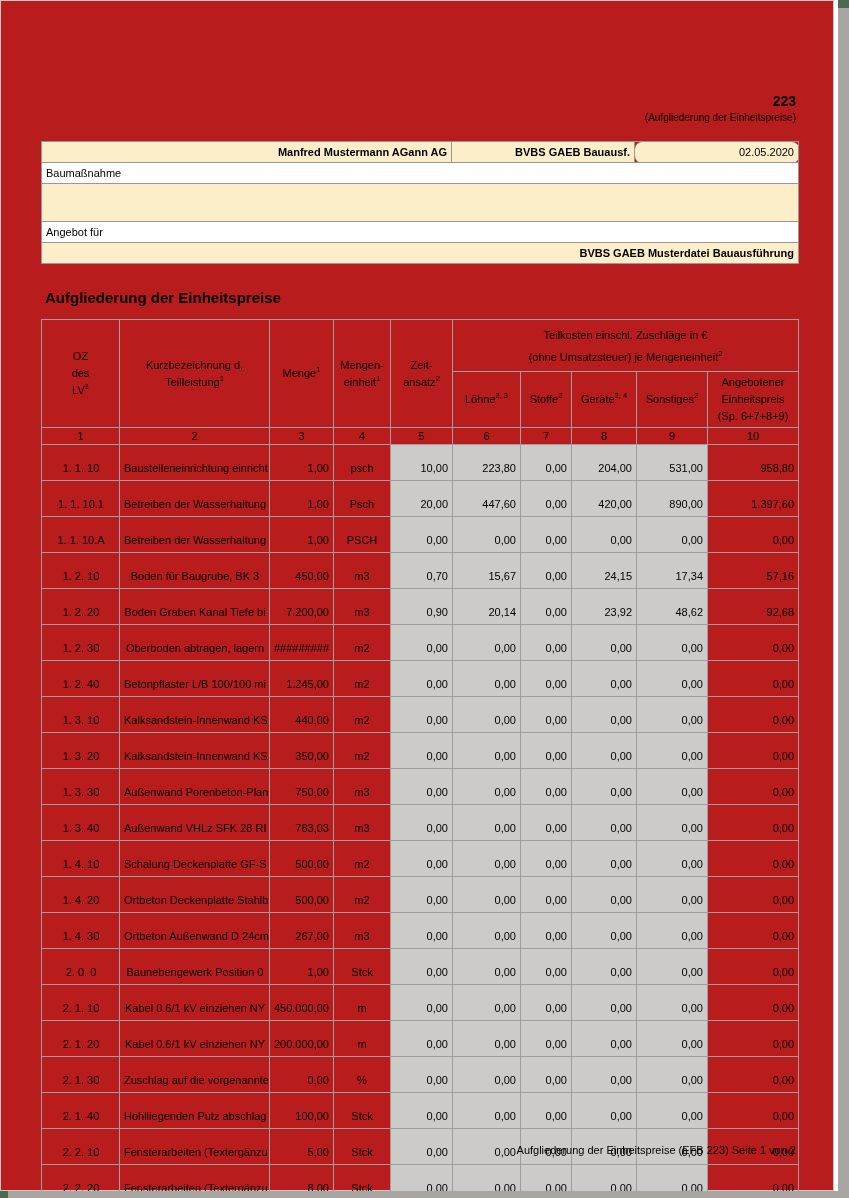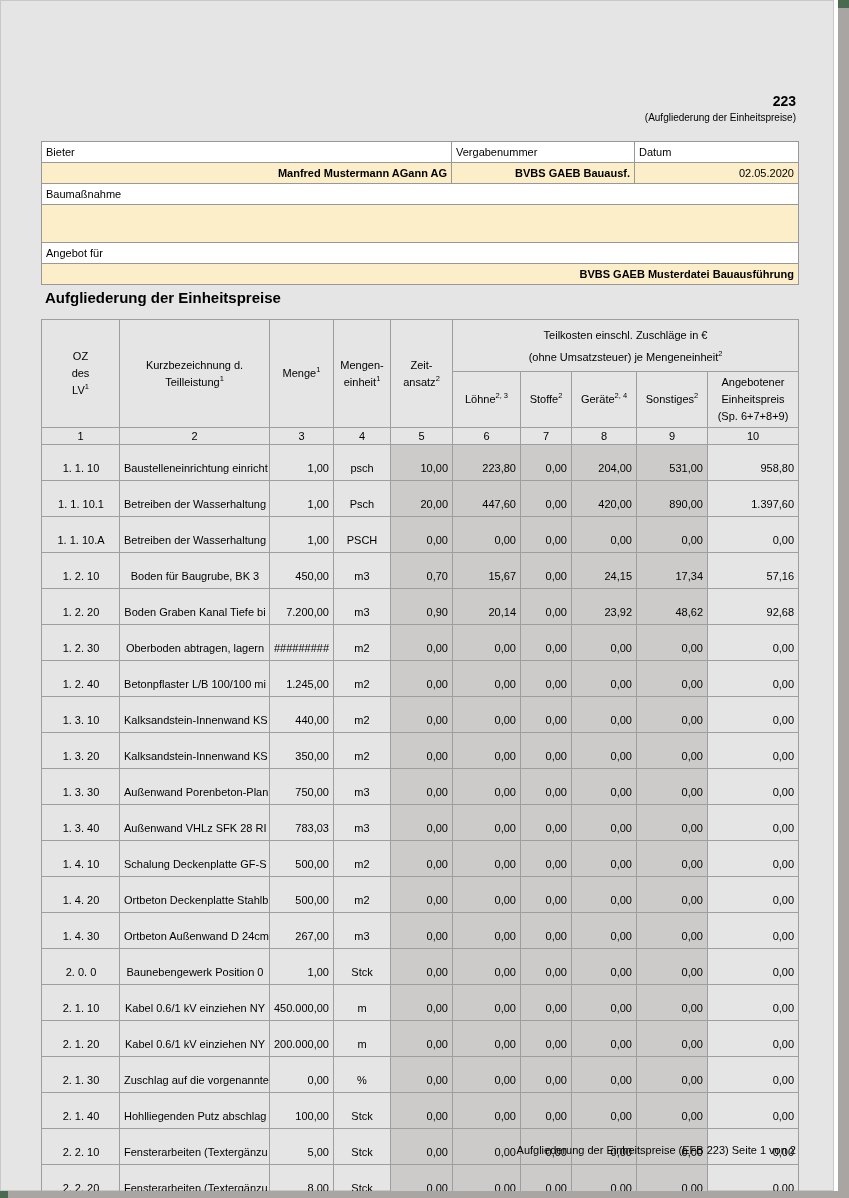--- a/index.html
+++ b/index.html
@@ -1,32 +1,32 @@
 <!DOCTYPE html>
 <html lang="de"><head>
 <meta charset="utf-8">
 <style>
   html,body{margin:0;padding:0;width:849px;height:1198px;overflow:hidden;
     background:#ffffff;font-family:"Liberation Sans", sans-serif;color:#000;}
   .page{position:absolute;left:0;top:0;width:832px;height:1189px;
-    background:#e5e5e5;border:1px solid #c8c8c8;}
+    background:#b91c1c;border:1px solid #c8c8c8;}
   
   .vscroll{position:absolute;left:838px;top:8px;width:11px;height:1190px;background:#a8a5a3;}
   .corner-tr{position:absolute;left:838px;top:0;width:11px;height:8px;background:#4a6b50;}
   .hscroll{position:absolute;left:8px;top:1191px;width:841px;height:7px;background:#a8a5a3;}
   .corner-bl{position:absolute;left:0;top:1191px;width:8px;height:7px;background:#4a6b50;}
   
   .form-number{position:absolute;top:92px;right:37px;font-size:14px;font-weight:bold;}
   .form-subtitle{position:absolute;top:111px;right:37px;font-size:10px;}
   
   .meta{position:absolute;left:40px;top:140px;width:757px;border-collapse:collapse;table-layout:fixed;font-size:11px;}
   .meta td{border:1px solid #989898;padding:2px 4px;height:16px;vertical-align:middle;overflow:hidden;white-space:nowrap;}
   .meta .lbl{background:#fff;}
   .meta .val{background:#fbeec9;font-weight:bold;text-align:right;}
-  .meta .val.norm{font-weight:normal;}
+  .meta .val.norm{font-weight:normal;border-radius:7px;}
   .meta .r{text-align:right;}
   .meta .tall{height:33px;}
   
   .section-title{position:absolute;left:44px;top:288px;font-size:15px;font-weight:bold;}
   
   .main{position:absolute;left:40px;top:318px;width:757px;border-collapse:collapse;table-layout:fixed;font-size:11px;}
   .main th,.main td{border:1px solid #9e9e9e;font-weight:normal;overflow:hidden;}
   .main th{text-align:center;vertical-align:middle;padding:2px;}
   .main .hl{white-space:pre-line;line-height:17px;}
   .main .group .hl{line-height:22px;margin-top:20px;}
@@ -50,25 +50,20 @@
   <div class="form-number">223</div>
   <div class="form-subtitle">(Aufgliederung der Einheitspreise)</div>
 
   <table class="meta">
     <colgroup>
         <col style="width:410px">
         <col style="width:183px">
         <col style="width:164px">
       </colgroup>
     <tbody>
-        <tr>
-      <td class="lbl">Bieter</td>
-      <td class="lbl">Vergabenummer</td>
-      <td class="lbl">Datum</td>
-    </tr>
     <tr>
       <td class="val">Manfred Mustermann AGann AG</td>
       <td class="val">BVBS GAEB Bauausf.</td>
       <td class="val norm r">02.05.2020</td>
     </tr>
     <tr>
       <td class="lbl" colspan="3">Baumaßnahme</td>
     </tr>
     <tr>
       <td class="val tall" colspan="3"></td>

